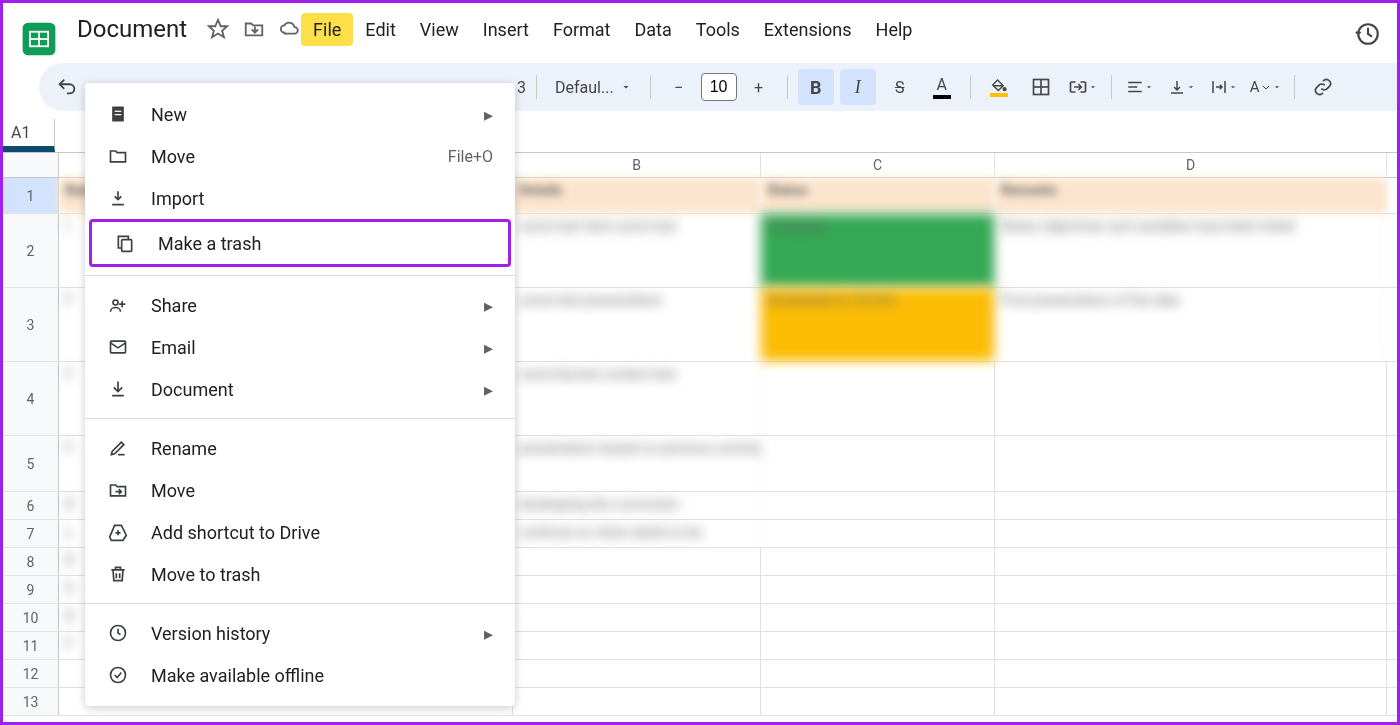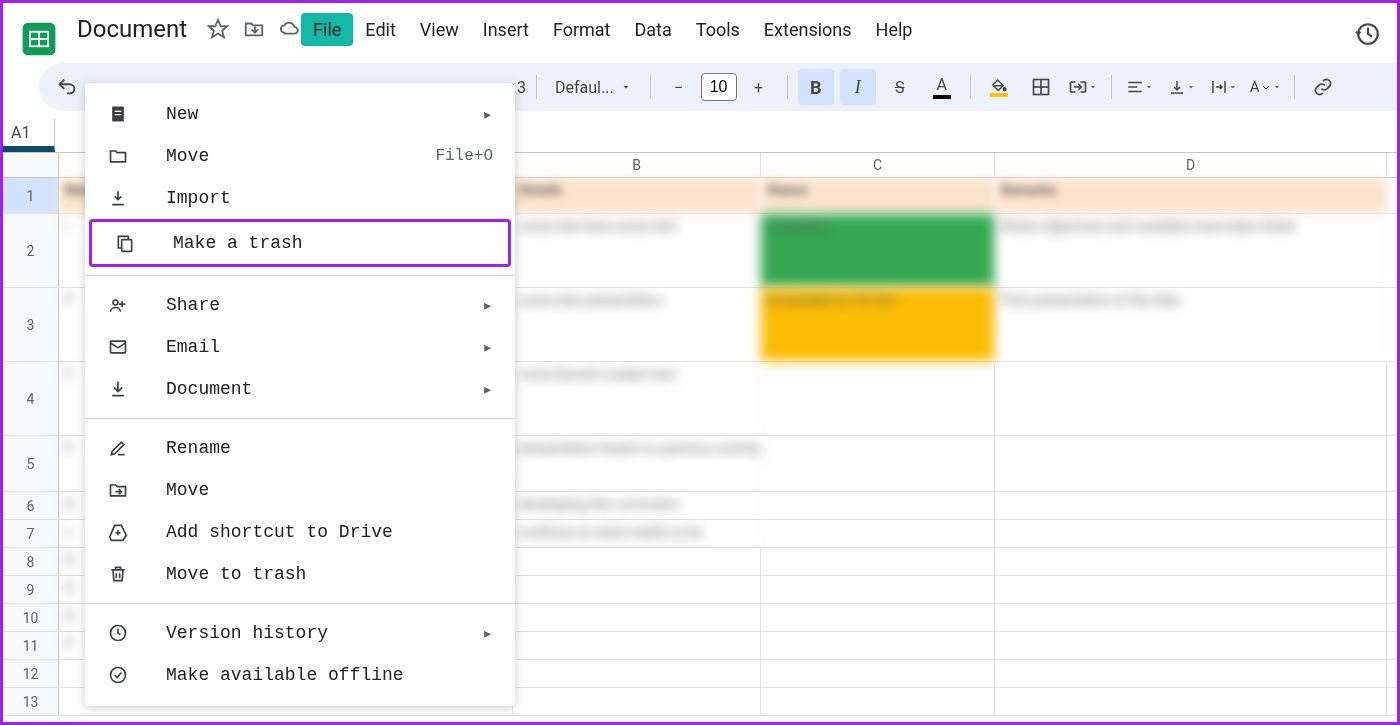--- a/index.html
+++ b/index.html
@@ -7,21 +7,21 @@
 
 .header { display: flex; align-items: flex-start; padding: 8px 16px 0; gap: 12px; }
 .logo { width: 40px; height: 40px; margin-top: 8px; }
 .logo svg { width: 40px; height: 40px; }
 .title-area { display: flex; }
 .doc-row { display: flex; align-items: center; gap: 14px; }
 .doc-title { font-size: 24px; color: #202124; padding: 2px 6px; }
 .title-icon { color: #5f6368; display: flex; align-items: center; }
 .menubar { display: flex; gap: 0; margin-top: 2px; }
 .menu-item { font-size: 18px; color: #202124; padding: 6px 12px; border-radius: 4px; cursor: pointer; }
-.menu-item.active { background: #14b8a6; }
+.menu-item.active { background: #fde047; }
 .right-icons { margin-left: auto; margin-top: 10px; display: flex; gap: 12px; }
 
 .toolbar { display: flex; align-items: center; height: 48px; background: #edf2fa; border-radius: 24px 0 0 24px; margin: 4px 0 0 36px; padding: 0 10px; gap: 6px; }
 .tool-btn { width: 36px; height: 36px; display: flex; align-items: center; justify-content: center; border-radius: 4px; color: #444746; cursor: pointer; }
 .tool-btn.active { background: #d3e3fd; }
 .tool-divider { width: 1px; height: 24px; background: #c4c7c5; margin: 0 4px; }
 .font-select { padding: 4px 8px; display: flex; align-items: center; gap: 6px; font-size: 16px; color: #444746; cursor: pointer; }
 .font-size { display: flex; align-items: center; gap: 4px; }
 .size-input { width: 36px; height: 28px; border: 1px solid #747775; border-radius: 4px; text-align: center; font-size: 16px; }
 .text-color-bar { width: 18px; height: 4px; background: #000; }
@@ -46,21 +46,21 @@
 .cell { border-right: 1px solid #e1e3e1; font-size: 14px; padding: 4px 6px; color: #202124; overflow: hidden; white-space: nowrap; }
 .r1 { height: 36px; }
 .r1 .cell { background: #fce5cd; filter: blur(4px); font-weight: bold; }
 .r2 { height: 74px; } .r3 { height: 74px; } .r4 { height: 74px; } .r5 { height: 56px; }
 .r6, .r7, .r8, .r9, .r10, .r11, .r12, .r13 { height: 28px; }
 .blurred { filter: blur(6px); color: #666; }
 .green-cell { background: #34a853; }
 .orange-cell { background: #fbbc04; }
 
 .file-menu { position: absolute; left: 82px; top: 80px; width: 430px; background: #fff; border-radius: 4px; box-shadow: 0 2px 10px rgba(0,0,0,0.2); z-index: 100; padding: 10px 0; }
-.menu-row { display: flex; align-items: center; padding: 10px 22px; gap: 37px; cursor: pointer; font-size: 18px; color: #202124; position: relative; font-family: Liberation Mono, monospace; }
+.menu-row { display: flex; align-items: center; padding: 10px 22px; gap: 22px; cursor: pointer; font-size: 18px; color: #202124; position: relative; }
 .menu-row .micon { width: 22px; height: 22px; display: flex; align-items: center; justify-content: center; color: #3c4043; }
 .menu-row .shortcut { margin-left: auto; color: #5f6368; font-size: 16px; }
 .menu-row .sub-arrow { margin-left: auto; color: #5f6368; }
 .menu-sep { height: 1px; background: #dadce0; margin: 8px 0; }
 .highlight-box { border: 3px solid #a020f0; margin: 0 4px; border-radius: 4px; }
 </style>
 </head>
 <body>
 
 <div class="header">

